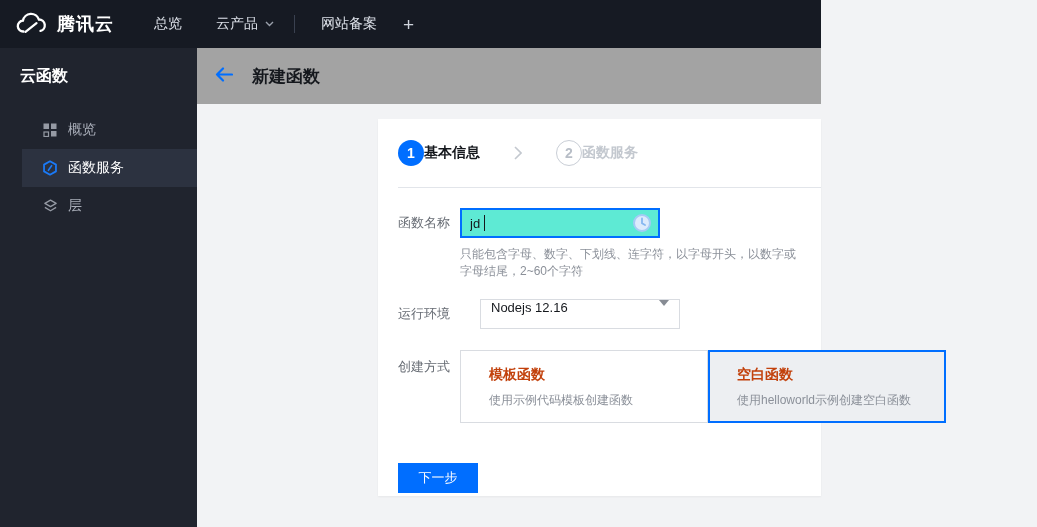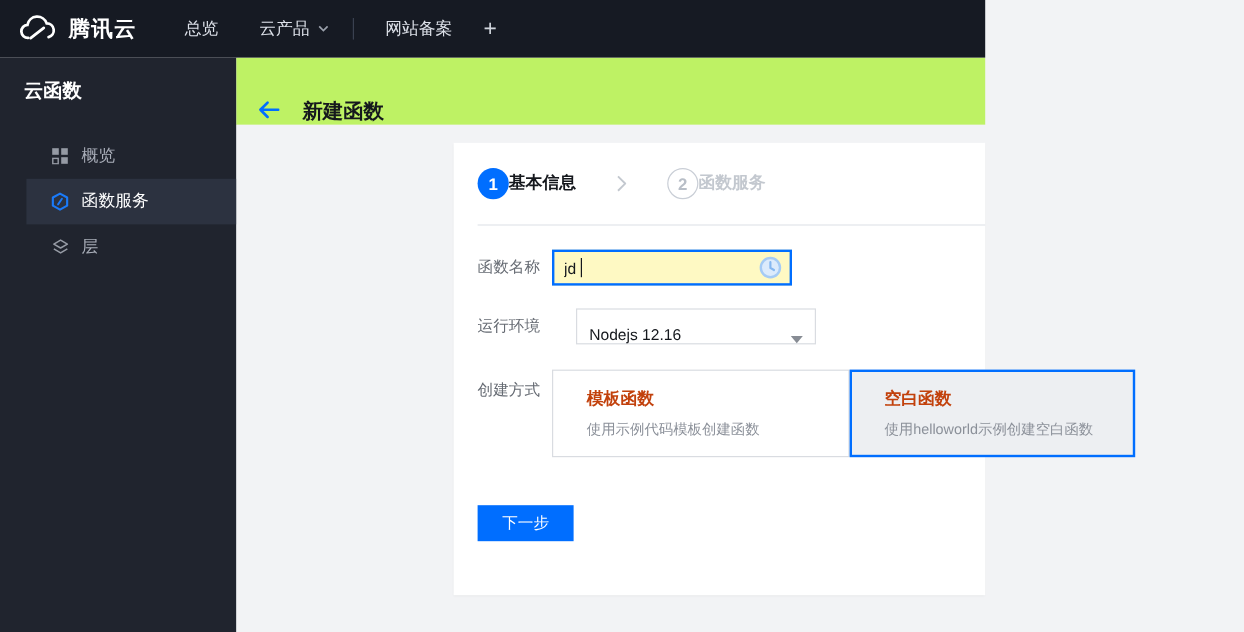--- a/index.html
+++ b/index.html
@@ -25,22 +25,22 @@
   
   .sidebar { position:absolute; top:48px; left:0; width:197px; bottom:0; background:#20242e; }
   .sidebar-title { color:#ffffff; font-size:16px; font-weight:bold; padding:18px 0 0 20px; }
   .side-menu { margin-top:24px;margin-left:22px; }
   .side-item { height:38px; display:flex; align-items:center; padding-left:20px;
     color:#a9aeb9; font-size:14px; cursor:pointer; }
   .side-item .icon { width:16px; display:inline-flex; justify-content:center; margin-right:10px; }
   .side-item.active { background:#2c3240; color:#ffffff; }
 
   
-  .page-header { position:absolute; top:48px; left:197px; right:0; height:56px; background:#bef264;
-    display:flex; align-items:flex-end; }
+  .page-header { position:absolute; top:48px; left:197px; right:0; height:56px; background:#a3a3a3;
+    display:flex; align-items:center; }
   .back-btn { margin-left:18px; cursor:pointer; display:inline-flex; align-items:center; }
   .page-title { margin-left:19px; font-size:17px; font-weight:bold; color:#15181d; }
 
   
   .content { position:absolute; top:104px; left:197px; right:0; bottom:0; background:#f2f3f5; }
   .card { position:absolute; top:15px; left:181px; right:0; height:377px; background:#ffffff;
     box-shadow:0 1px 2px rgba(0,0,0,0.05); }
 
   
   .steps { display:flex; align-items:center; padding:21px 20px 0 20px; }
@@ -55,30 +55,30 @@
   .step-sep { margin:0 34px; display:inline-flex; }
   .card-divider { border-top:1px solid #e2e5ea; margin:21px 0 0 20px; }
 
   
   .form { padding:0 20px; }
   .form-row { display:flex; margin-top:20px; }
   .form-label { width:62px; flex-shrink:0; font-size:13px; color:#666b73; line-height:30px; }
   .form-row.cards-row .form-label { line-height:18px; padding-top:8px; }
 
   .input-wrap { position:relative; width:200px; height:30px; }
-  .text-input { width:200px; height:30px; border:2px solid #006eff; background:#fef9c3;
+  .text-input { width:200px; height:30px; border:2px solid #006eff; background:#5eead4;
     padding:0 32px 0 8px; font-size:13px; color:#15181d; outline:none;
     font-family:"Liberation Sans","DejaVu Sans",sans-serif; }
   .caret { position:absolute; left:24px; top:7px; width:1px; height:16px; background:#15181d; }
   .input-status { position:absolute; right:8px; top:5px; }
 
   .help-text { margin:8px 0 0 62px; font-size:12px; color:#8b9099; }
 
   .select-box { width:200px; height:30px; border:1px solid #d9dce1; background:#fff;
-    display:flex; align-items:flex-end; justify-content:space-between; padding:0 10px;
+    display:flex; align-items:flex-start; justify-content:space-between; padding:0 10px;
     font-size:13px; color:#15181d; cursor:pointer; }
   .select-arrow { width:0; height:0; border-left:5px solid transparent; border-right:5px solid transparent;
     border-top:6px solid #878c94; }
 
   .option-cards { display:flex; }
   .option-card { width:248px; height:73px; background:#ffffff; border:1px solid #d9dce1;
     padding:15px 10px 0 28px; cursor:pointer; }
   .option-card.selected { width:238px; background:#edeff2; border:2px solid #006eff;
     padding:14px 10px 0 27px; }
   .option-title { font-size:14px; font-weight:bold; color:#c2410c; }
@@ -193,20 +193,21 @@
             <input class="text-input" type="text" value="jd" style="">
             <span class="caret"></span>
             <span class="input-status">
               <svg width="20" height="20" viewBox="0 0 20 20">
                 <circle cx="10" cy="10" r="8" fill="#dcebfc" stroke="#a5cbf5" stroke-width="2"></circle>
                 <path d="M10 5.5 V10.3 L13 12" stroke="#85b7f0" stroke-width="1.8" fill="none" stroke-linecap="round"></path>
               </svg>
             </span>
           </span>
         </div>
+        <div class="help-text">只能包含字母、数字、下划线、连字符，以字母开头，以数字或字母结尾，2~60个字符</div>
 
         <div class="form-row" style="margin-top:19px;gap:20px;">
           <span class="form-label">运行环境</span>
           <div class="select-box">
             <span>Nodejs 12.16</span>
             <span class="select-arrow"></span>
           </div>
         </div>
 
         <div class="form-row cards-row" style="margin-top:21px;">

